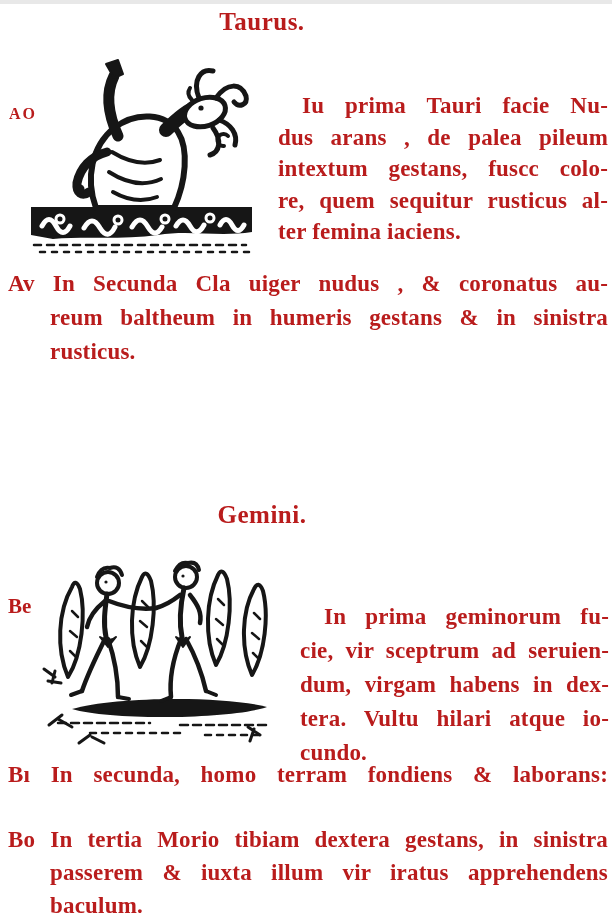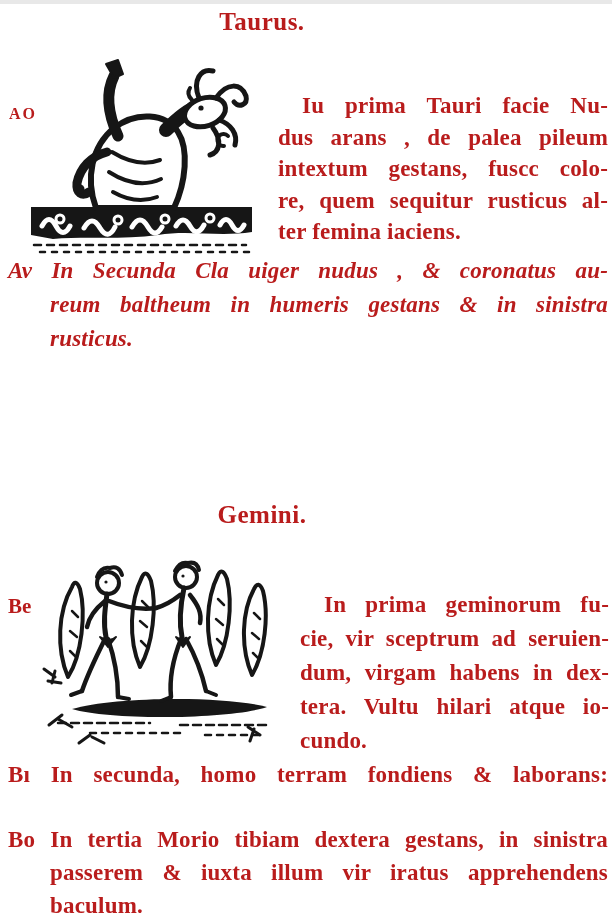--- a/index.html
+++ b/index.html
@@ -19,23 +19,23 @@
   .margin-label { position:absolute; font-weight:700; }
   #label-ao { left:9px; top:101px; font-size:16px; letter-spacing:2px; }
   #label-be { left:8px; top:590px; font-size:21px; }
   .para { position:absolute; font-size:23px; letter-spacing:0.2px; }
   .para > div { min-height:1em; }
   .jl { text-align:justify; text-align-last:justify; }
   .pl { text-align:right; text-align-last:left; }
   .ind { text-indent:24px; }
   .hang { padding-left:42px; box-sizing:border-box; }
   #t-intro { left:278px; top:86px;  width:330px; line-height:31.5px; }
-  #p-av    { left:8px;  top:250px; width:600px; line-height:34px;font-style:italic; }
+  #p-av    { left:8px;  top:263px; width:600px; line-height:34px; }
   #p-ba    { left:8px;  top:367px; width:600px; line-height:34px; }
-  #g-intro { left:300px; top:584px; width:309px; line-height:34px; }
+  #g-intro { left:300px; top:596px; width:309px; line-height:34px; }
   #p-bi    { left:8px;  top:754px; width:600px; line-height:33px; }
   #p-bo    { left:8px;  top:819px; width:600px; line-height:33px; }
   .woodcut { position:absolute; }
   #fig-taurus { left:28px; top:52px; }
   #fig-gemini { left:30px; top:545px; }
 </style>
 </head>
 <body>
 
 <div class="page">

